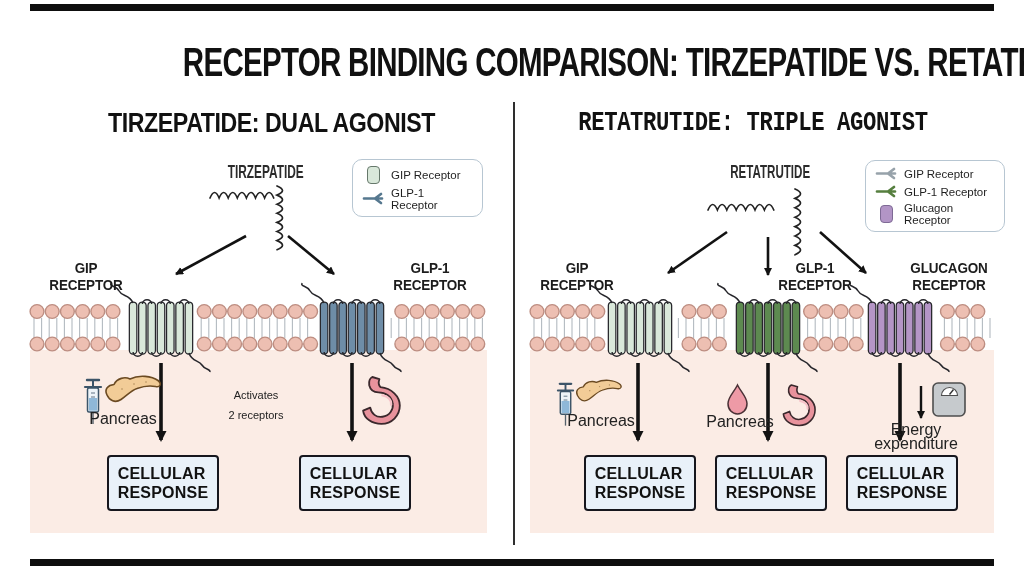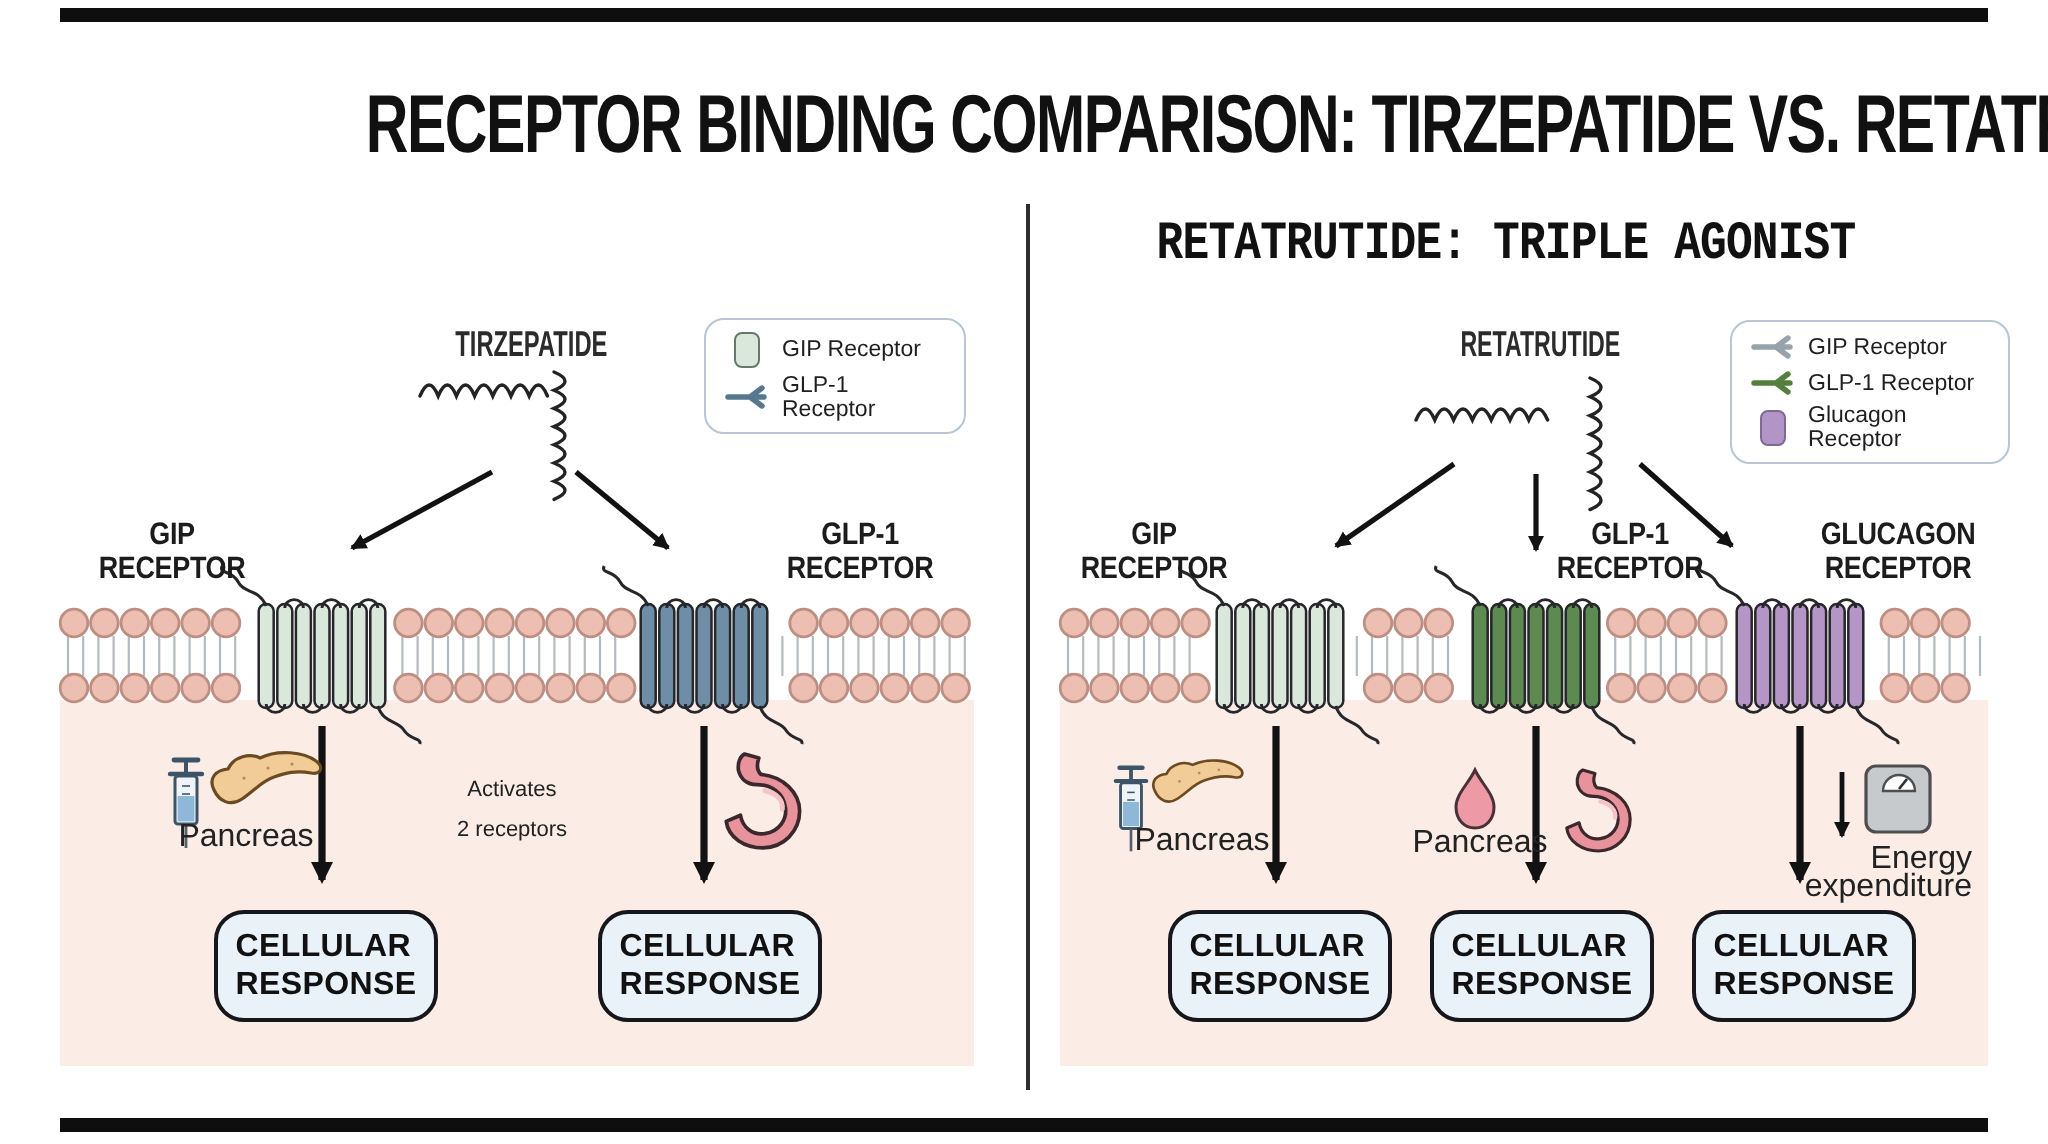--- a/index.html
+++ b/index.html
@@ -13,21 +13,21 @@
   .title{font-size:41px;font-weight:700;letter-spacing:-1px;line-height:1;white-space:nowrap;
          display:inline-block;transform-origin:center;color:#111;}
   .subtitle{font-size:27px;font-weight:700;letter-spacing:-0.5px;line-height:1;white-space:nowrap;
          display:inline-block;transform-origin:center;color:#111;}
   .drug{font-size:18px;font-weight:700;line-height:1;white-space:nowrap;display:inline-block;
          transform-origin:center;color:#2b2b2b;}
   .rlabel{font-size:15.5px;font-weight:700;line-height:16.5px;letter-spacing:-0.2px;
          transform:scaleX(.87);transform-origin:center;color:#1c1c1c;}
   .annot{font-size:11px;line-height:19.5px;color:#222;}
   .small-lbl{font-size:16px;line-height:13.5px;color:#222;}
-  .resp{display:flex;align-items:center;justify-content:center;border-radius:15px;
+  .resp{display:flex;align-items:center;justify-content:center;border-radius:4px;
         font-size:16px;font-weight:600;line-height:19px;color:#111;letter-spacing:.2px;}
   .legend{background:#fff;border-radius:10px;display:flex;flex-direction:column;
           justify-content:center;gap:3px;padding:4px 8px;box-sizing:border-box;}
   .legend-item{display:flex;align-items:center;gap:6px;font-size:11.5px;color:#1f1f1f;}
   .swatch-slot{flex:0 0 24px;width:24px;display:flex;justify-content:center;align-items:center;}
   .sw-rect{display:block;width:13px;height:18px;border-radius:4px;box-sizing:border-box;}
 </style>
 </head>
 <body>
 
@@ -352,20 +352,23 @@
       </g>
     </svg>
 
   <div class="abs bar" id="top-bar" style="left: 30px; top: 4px; width: 964px; height: 7px; background: rgb(14, 14, 14);"></div>
   <div class="abs bar" id="bottom-bar" style="left: 30px; top: 559px; width: 964px; height: 7px; background: rgb(14, 14, 14);"></div>
 
   <div class="abs ctr" style="left:0;top:42px;width:1024px;">
     <span class="title" style="transform: scaleX(0.72);">RECEPTOR BINDING COMPARISON: TIRZEPATIDE VS. RETATRUTIDE</span>
   </div>
 
+  <div class="abs ctr" style="left:30px;top:110px;width:482px;">
+    <span class="subtitle" style="transform: scaleX(0.858);">TIRZEPATIDE: DUAL AGONIST</span>
+  </div>
   <div class="abs ctr" style="left:512px;top:110px;width:482px;font-family:Liberation Mono, monospace;">
     <span class="subtitle" style="transform: scaleX(0.824);">RETATRUTIDE: TRIPLE AGONIST</span>
   </div>
 
   <div class="abs" id="divider" style="left: 513px; top: 102px; width: 2px; height: 443px; background: rgb(46, 46, 46);"></div>
 
   <div class="abs ctr" style="left:690px;top:163px;width:160px;">
     <span class="drug" style="transform: scaleX(0.643);">RETATRUTIDE</span>
   </div>
   <div class="abs ctr" style="left:186px;top:163px;width:160px;">
@@ -423,21 +426,21 @@
   <div class="abs ctr preline rlabel" style="left:760px;top:260px;width:110px;">GLP-1
 RECEPTOR</div>
   <div class="abs ctr preline rlabel" style="left:894px;top:260px;width:110px;">GLUCAGON
 RECEPTOR</div>
 
   <div class="abs ctr preline annot" style="left:194px;top:386px;width:124px;">Activates
 2 receptors</div>
   <div class="abs ctr small-lbl" style="left:86px;top:412px;width:74px;">Pancreas</div>
   <div class="abs ctr small-lbl" style="left:564px;top:414px;width:74px;">Pancreas</div>
   <div class="abs ctr small-lbl" style="left:703px;top:415px;width:74px;">Pancreas</div>
-  <div class="abs ctr preline small-lbl" style="left:890px;top:423px;width:96px;text-align:right;">Energy
+  <div class="abs ctr preline small-lbl" style="left:868px;top:423px;width:96px;">Energy
 expenditure</div>
 
   <div class="abs preline resp" style="left: 107px; top: 455px; width: 108px; height: 52px; background: rgb(233, 241, 249); border: 2px solid rgb(22, 22, 29);">CELLULAR
 RESPONSE</div>
   <div class="abs preline resp" style="left: 299px; top: 455px; width: 108px; height: 52px; background: rgb(233, 241, 249); border: 2px solid rgb(22, 22, 29);">CELLULAR
 RESPONSE</div>
   <div class="abs preline resp" style="left: 584px; top: 455px; width: 108px; height: 52px; background: rgb(233, 241, 249); border: 2px solid rgb(22, 22, 29);">CELLULAR
 RESPONSE</div>
   <div class="abs preline resp" style="left: 715px; top: 455px; width: 108px; height: 52px; background: rgb(233, 241, 249); border: 2px solid rgb(22, 22, 29);">CELLULAR
 RESPONSE</div>

